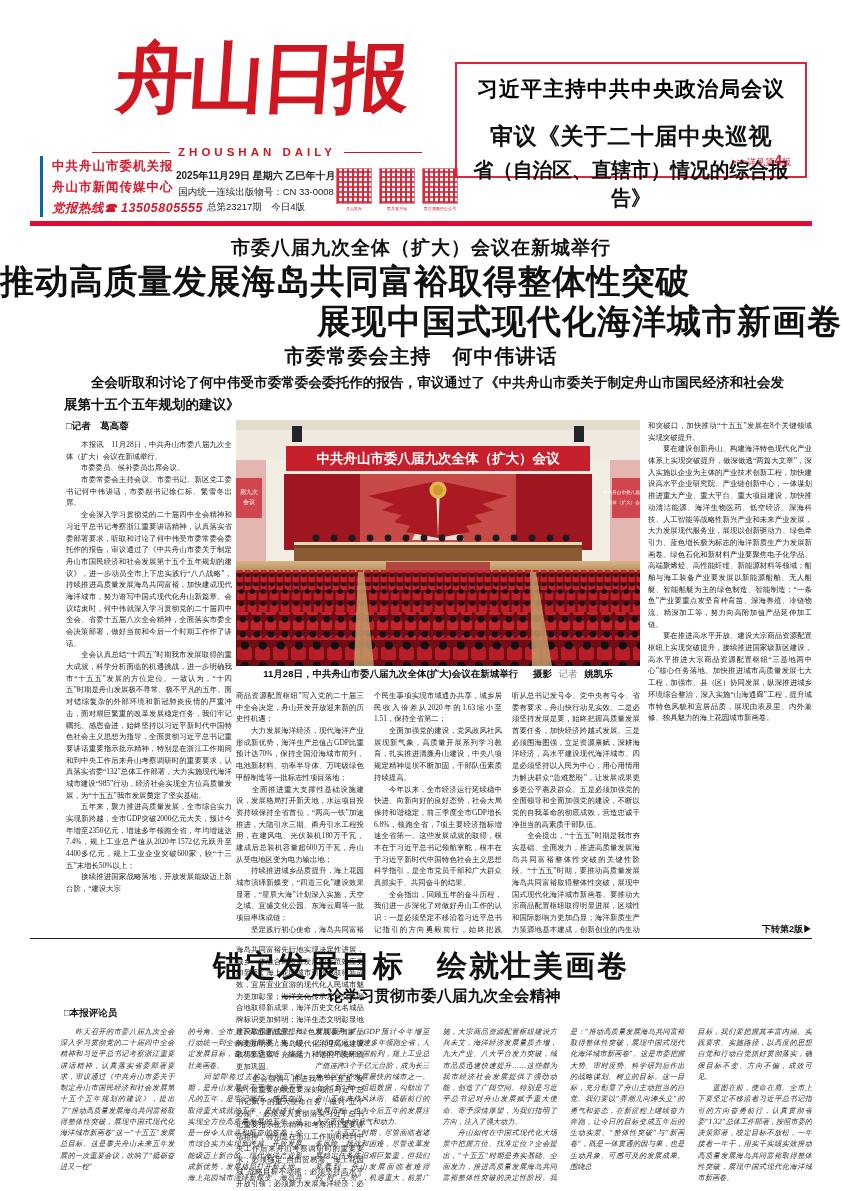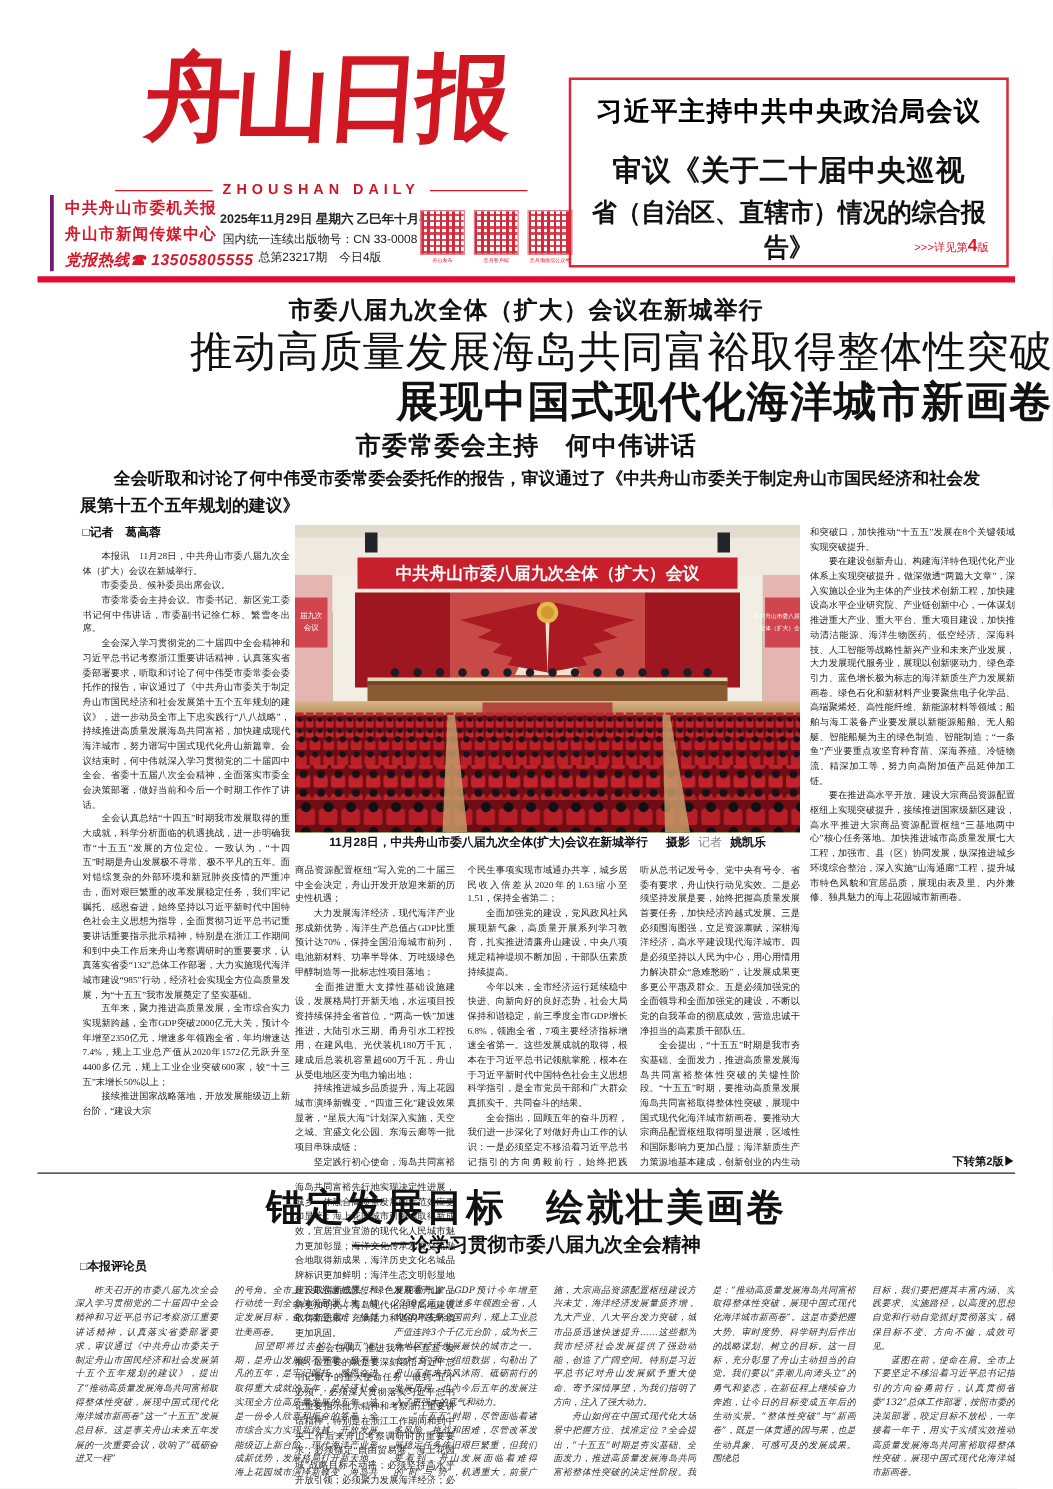--- a/index.html
+++ b/index.html
@@ -1,53 +1,53 @@
 <!DOCTYPE html>
 <html><head>
 <meta charset="utf-8">
 <style>
   html,body{margin:0;padding:0;background:#e9e9e9;}
   .page{position:relative;width:842px;height:1191px;background:#ffffff;margin:0 auto;overflow:hidden;
         font-family:"Liberation Sans",sans-serif;color:#111;}
   .abs{position:absolute;}
 
   
-  .m-left{left:40px;top:156px;border-left:3px solid #701a75;padding-left:9px;color:#d6182b;}
+  .m-left{left:40px;top:156px;border-left:3px solid #0369a1;padding-left:9px;color:#d6182b;}
   .m-left .org{font-size:12.5px;font-weight:bold;line-height:1.65;letter-spacing:1px;}
   .m-hot{font-size:12.5px;font-weight:bold;font-style:italic;margin-top:3px;letter-spacing:.5px;}
   .m-title{left:96px;top:40px;width:330px;text-align:center;color:#cf1722;
            font-family:"DejaVu Serif",serif;font-weight:900;font-size:76px;line-height:1;
            letter-spacing:-4px;transform:skewX(-4deg);}
   .m-en{left:92px;top:146px;width:330px;display:flex;align-items:center;color:#cf1722;
         font-size:11.5px;font-weight:bold;letter-spacing:4px;}
   .m-en .rule{flex:1;border-top:1.6px solid #cf1722;}
   .m-en .t{padding:0 8px;white-space:nowrap;}
   .m-info{left:176px;top:168px;width:160px;text-align:center;font-size:9.5px;line-height:1.6;color:#222;}
   .m-info .d1{font-weight:bold;font-size:10px;white-space:nowrap;}
   .m-qrs{left:336px;top:168px;display:flex;gap:7px;}
   .qr{width:36px;text-align:center;}
   .qr .px{width:34px;height:34px;border:1px solid #e0808a;
      background:
        repeating-linear-gradient(0deg,rgba(213,41,58,.85) 0 2px,transparent 2px 5px),
        repeating-linear-gradient(90deg,#d5293a 0 2px,#fff 2px 5px);}
   .qr .lb{font-size:4.5px;color:#d6182b;margin-top:2px;white-space:nowrap;transform:scale(.9);transform-origin:center;}
 
-  .news-box{left:455px;top:62px;width:352px;height:152px;border:2.5px solid #e0243a;
+  .news-box{left:455px;top:62px;width:352px;height:116px;border:2.5px solid #e0243a;
             box-sizing:border-box;text-align:center;padding-top:11px;}
   .nb-k{font-size:21px;font-weight:600;letter-spacing:1px;color:#000;}
   .nb-1{font-size:23px;font-weight:900;margin-top:18px;letter-spacing:.5px;}
   .nb-2{font-size:20.5px;font-weight:900;margin-top:4px;transform:scaleX(.96);}
   .nb-see{position:absolute;right:14px;bottom:7px;color:#d6182b;font-size:9px;font-weight:normal;}
   .nb-see b{font-size:14px;}
 
   .red-rule{left:30px;right:30px;top:221px;height:4.5px;background:#e50a33;}
 
   
   .hl-k{left:0;right:0;top:235px;text-align:center;font-size:19px;font-weight:bold;letter-spacing:1px;}
-  .hl-1{left:0;right:0;top:259px;text-align:right;font-size:34px;font-weight:400;letter-spacing:.5px;}
+  .hl-1{left:0;right:0;top:259px;text-align:left;font-size:34px;font-weight:700;letter-spacing:.5px;}
   .hl-2{left:0;right:0;top:299px;text-align:right;font-size:34px;font-weight:900;letter-spacing:1px;}
   .hl-s{left:0;right:0;top:343px;text-align:center;font-size:20px;font-weight:bold;letter-spacing:1px;}
   .lead{left:64px;right:58px;top:372px;font-size:13.5px;font-weight:bold;line-height:1.62;
         text-align:justify;text-indent:2em;}
 
   
   .bodytext{font-family:"Liberation Serif",serif;font-size:7.4px;line-height:1.58;color:#1c1c1c;
             text-align:justify;white-space:pre-wrap;overflow:hidden;}
   .byline{font-size:9.5px;font-weight:bold;font-family:"Liberation Serif",serif;margin-bottom:6px;}
   .col1{left:66px;top:420px;width:166px;height:514px;}

